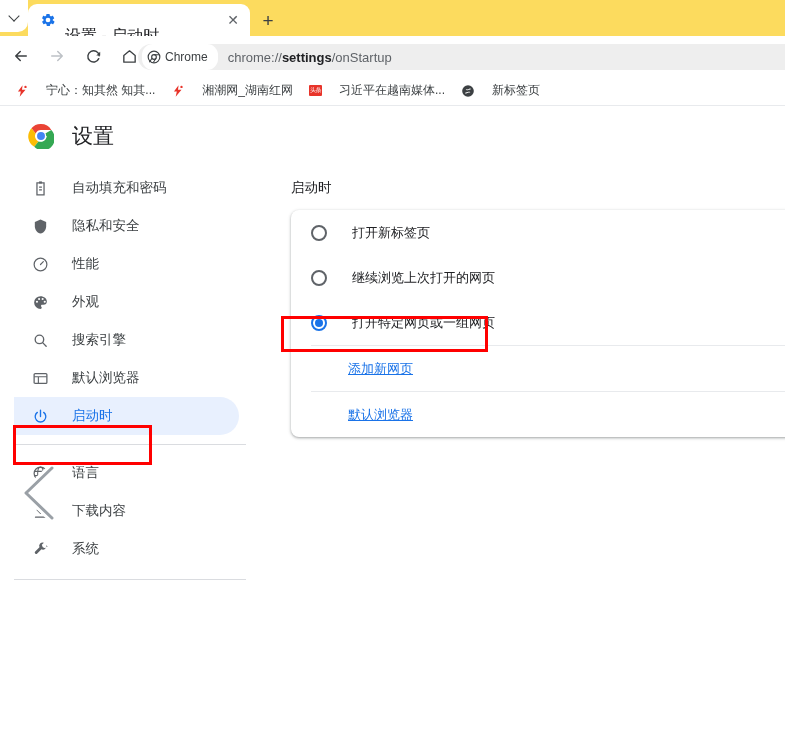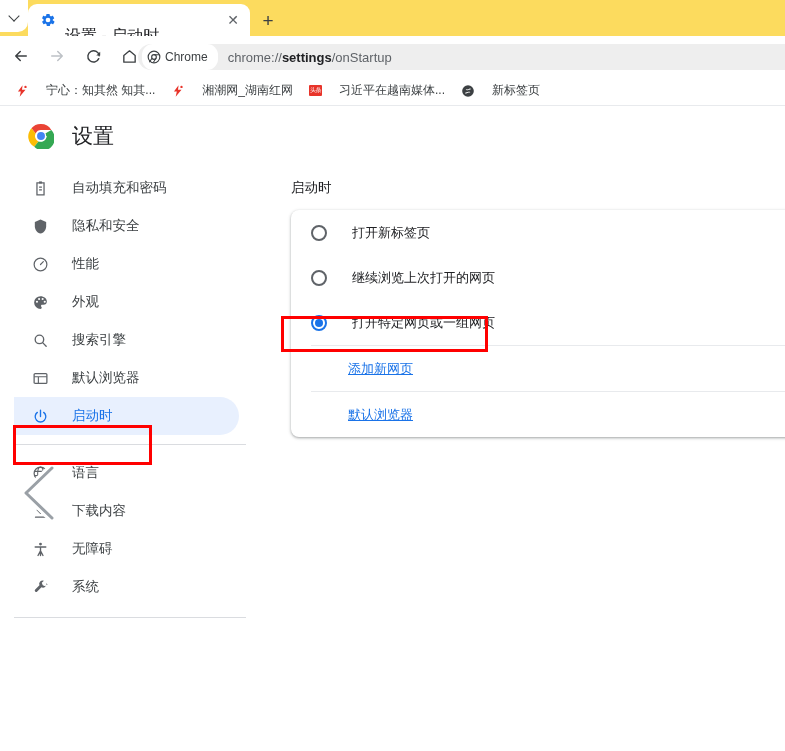--- a/index.html
+++ b/index.html
@@ -374,29 +374,20 @@
 
     <div class="nav-item">
       <span class="ni-ico">
         <svg width="17" height="17" viewBox="0 0 24 24">
             <path fill="none" stroke="currentColor" stroke-width="1.9" stroke-linecap="round" stroke-linejoin="round" d="M12 3v11M7.5 10 12 14.5 16.5 10M5 20h14"></path>
           </svg>
       </span>
       <span class="ni-label">下载内容</span>
     </div>
 
-    <div class="nav-item">
-      <span class="ni-ico">
-        <svg width="17" height="17" viewBox="0 0 24 24">
-            <circle cx="12" cy="4.3" r="2" fill="currentColor"></circle>
-            <path fill="none" stroke="currentColor" stroke-width="1.9" stroke-linecap="round" d="M4.5 8.5h15M12 8.5v12M12 14l-3.5 6.5M12 14l3.5 6.5"></path>
-          </svg>
-      </span>
-      <span class="ni-label">无障碍</span>
-    </div>
 
     <div class="nav-item">
       <span class="ni-ico">
         <svg width="17" height="17" viewBox="0 0 24 24">
             <path fill="currentColor" d="M20 5.5a5 5 0 0 1-6.6 6.3l-6 6a2 2 0 1 1-2.9-2.9l6-6A5 5 0 0 1 16.8 2.3l-3 3 1.4 3.4 3.4 1.4 3-3c.3.4.4.9.4 1.4z"></path>
           </svg>
       </span>
       <span class="ni-label">系统</span>
     </div>
 

